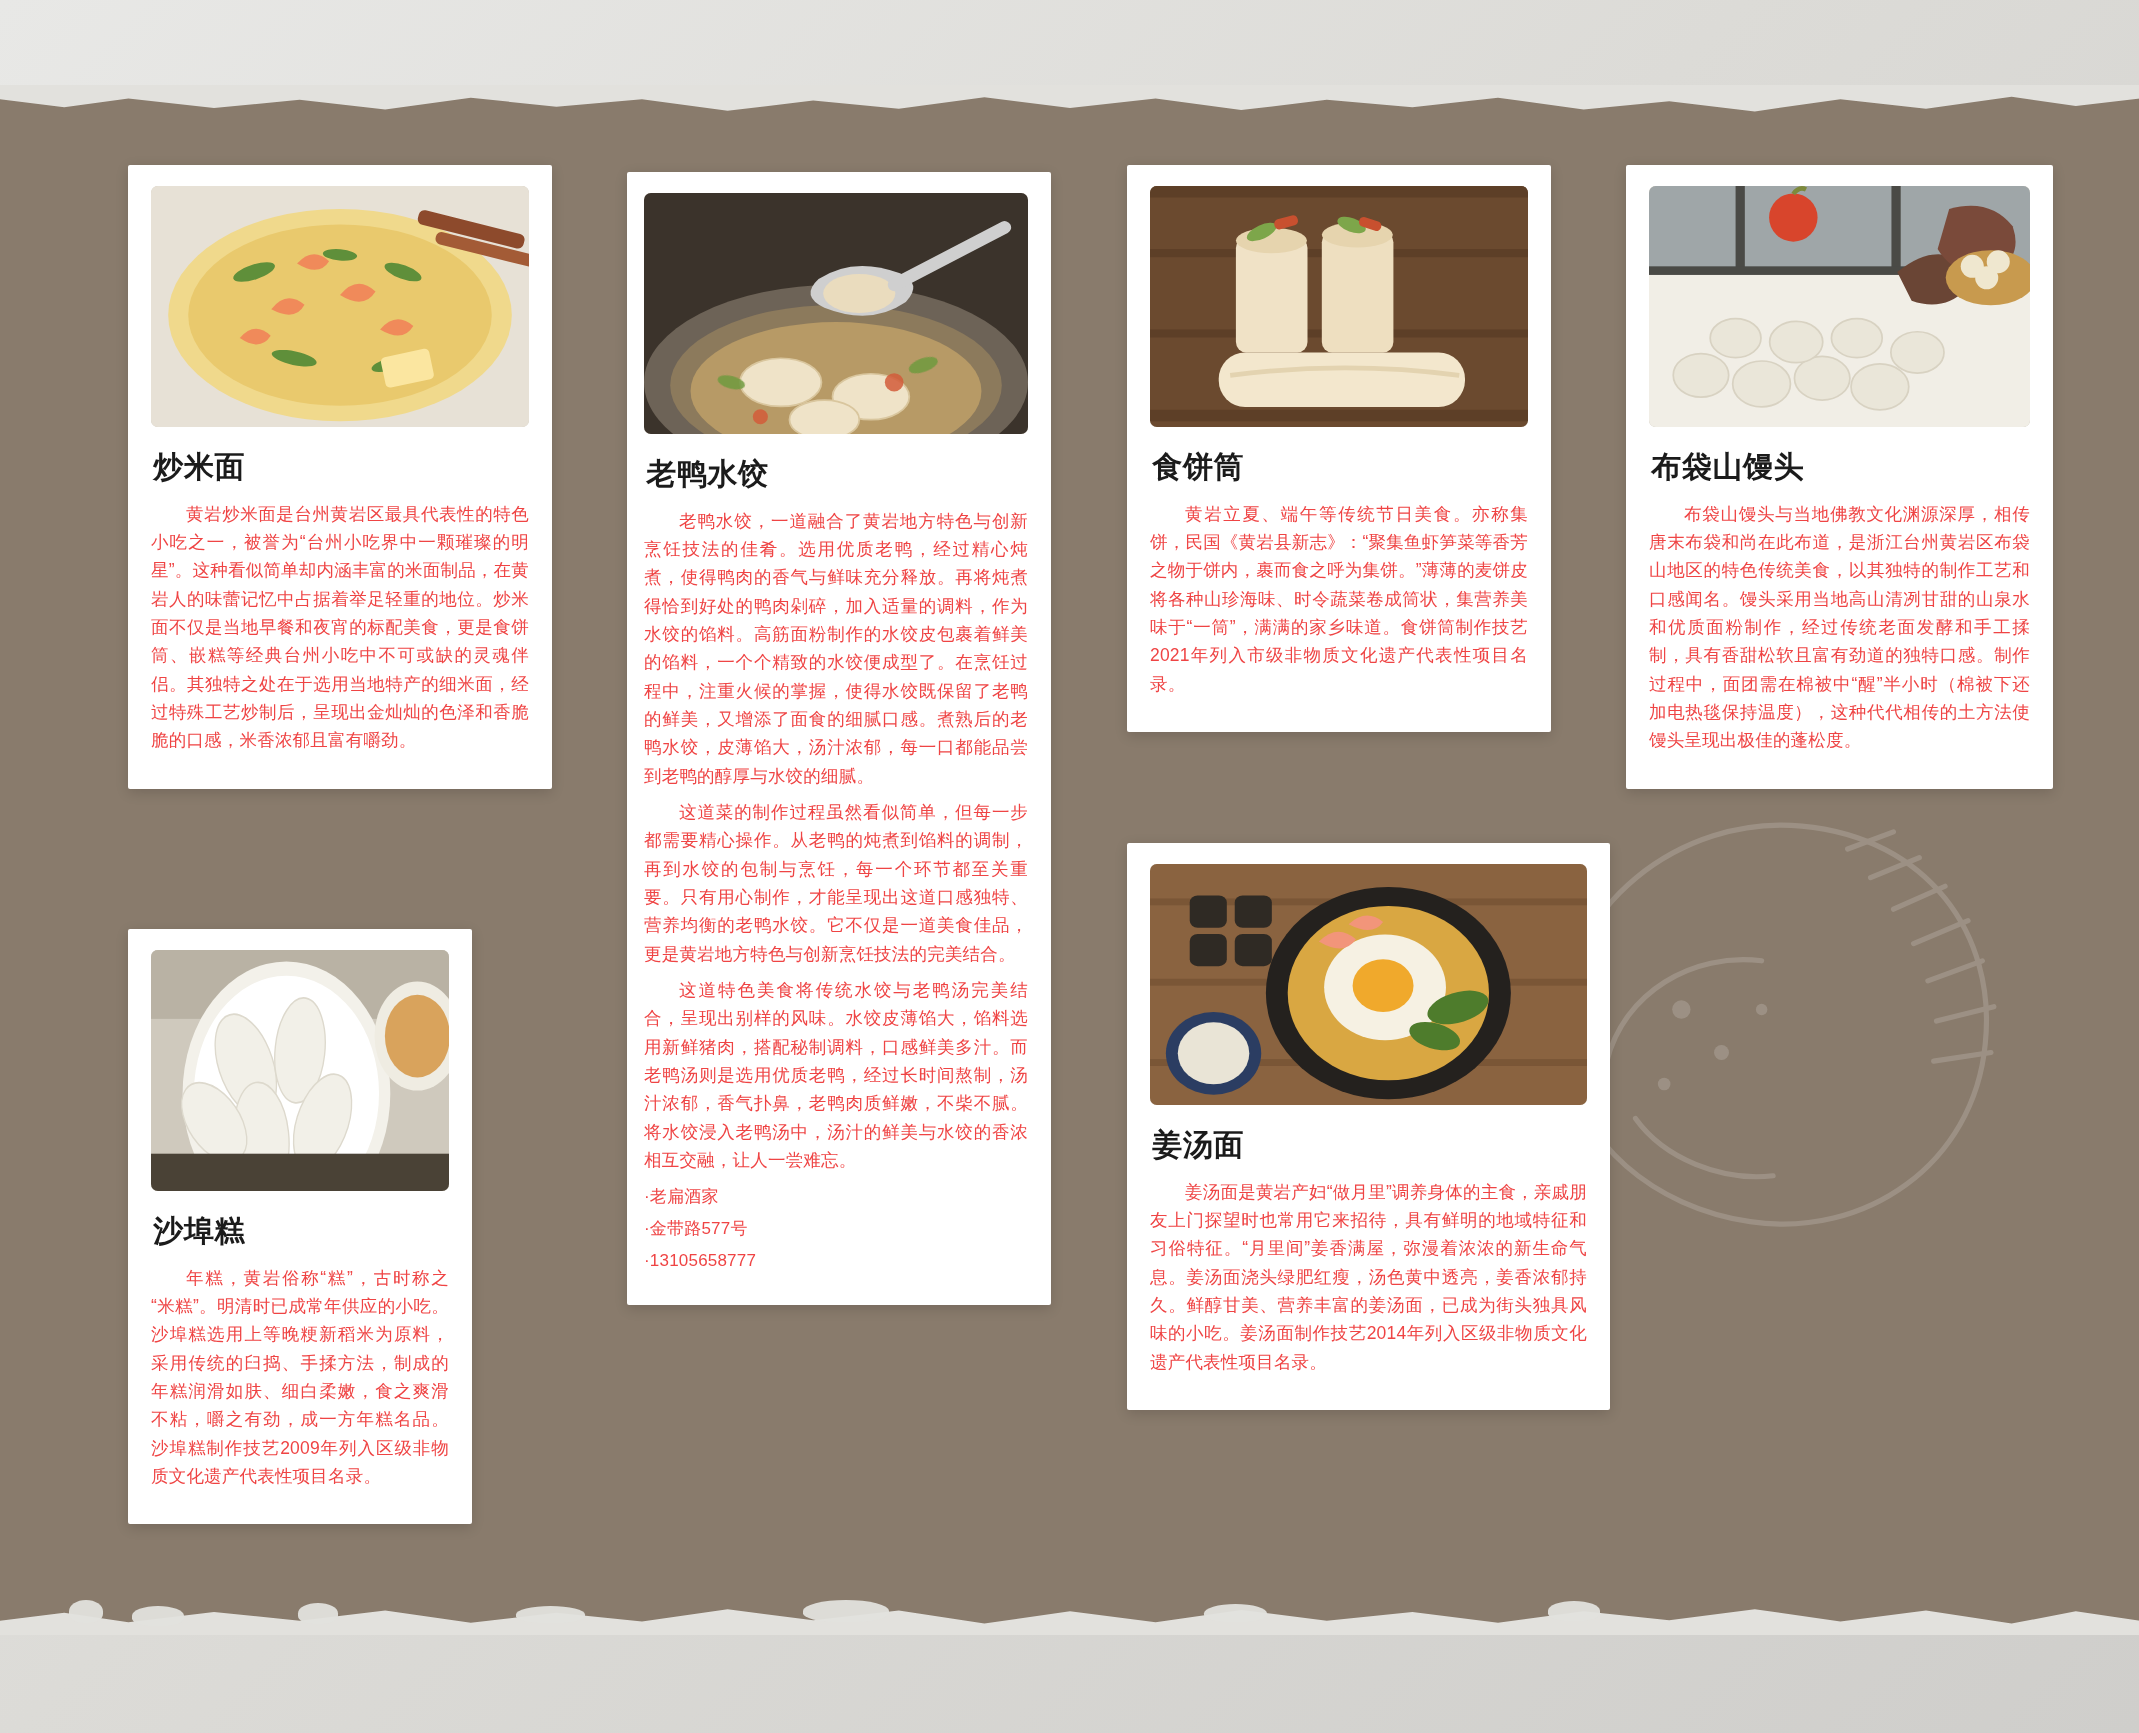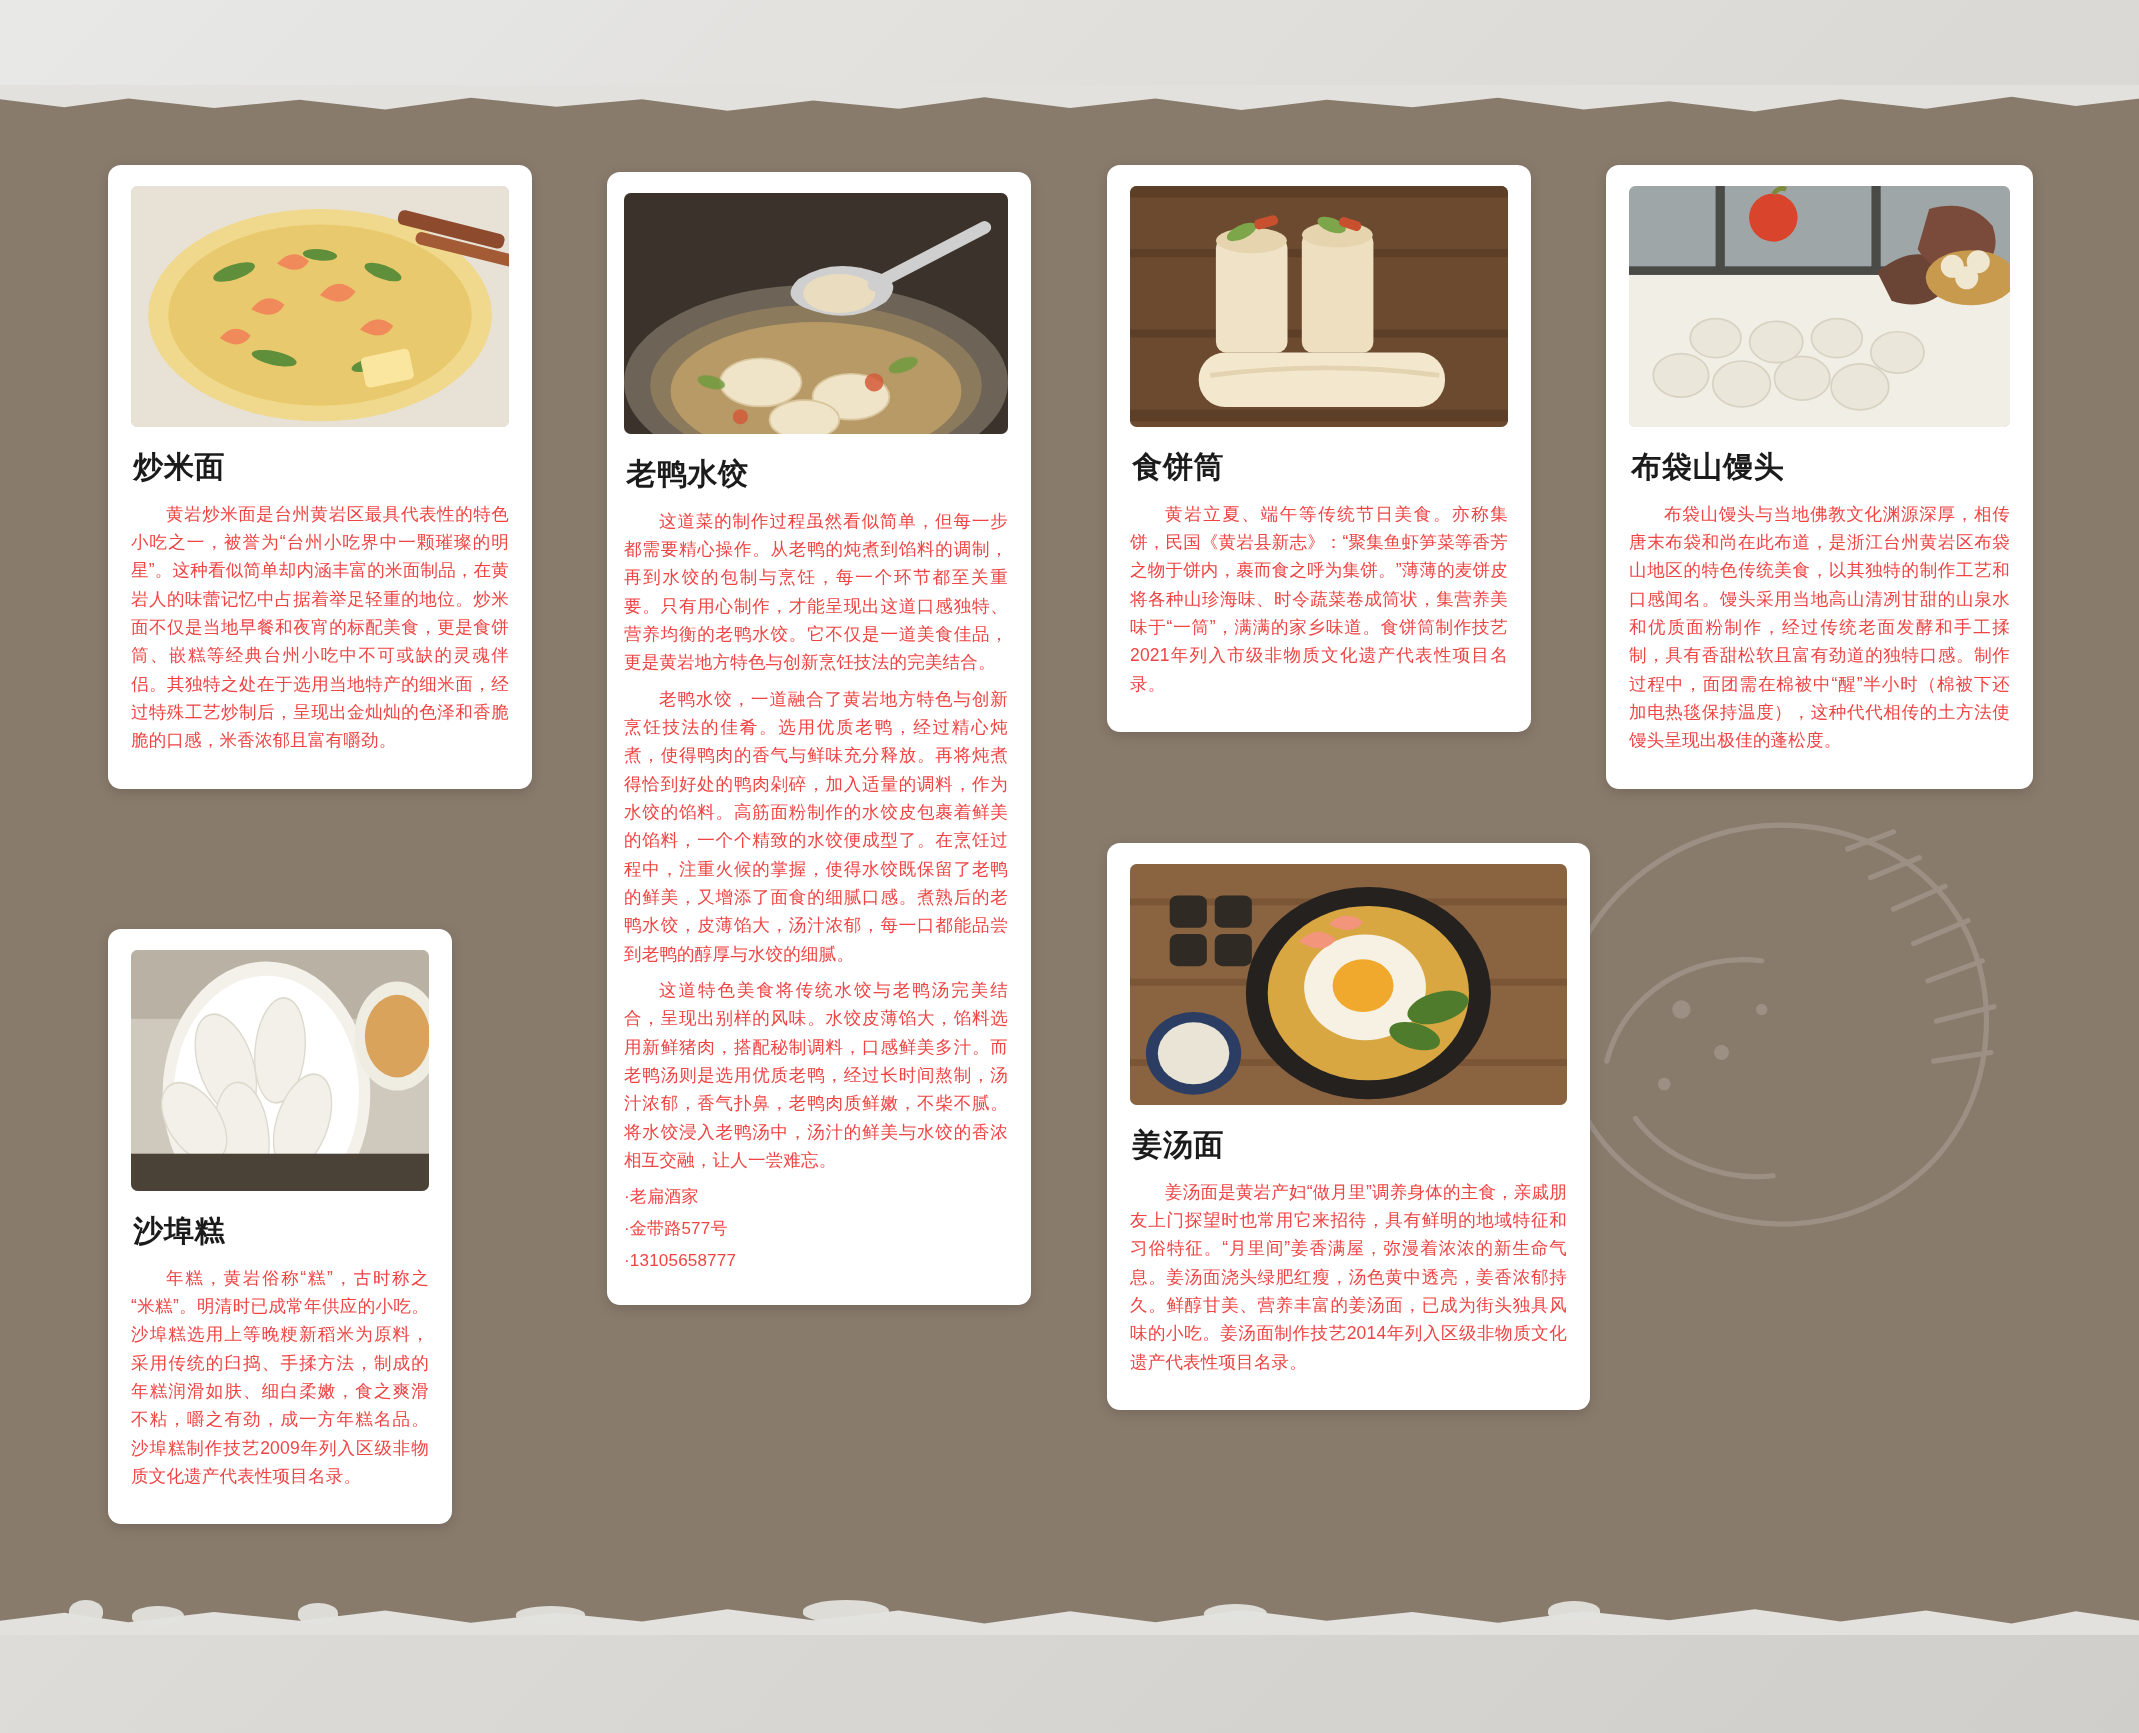--- a/index.html
+++ b/index.html
@@ -78,24 +78,25 @@
     position: absolute;
     left: 0;
     top: 0;
     width: 2140px;
     height: 1734px;
   }
 
   .card {
     position: absolute;
     background: #ffffff;
-    border-radius: 13px;
+    border-radius: 2px;
     box-shadow: 0 3.4px 12.6px rgba(0,0,0,.14);
     padding: 20.6px 23px 26px 23px;
     box-sizing: border-box;
+    margin-left: 20px;
   }
   .card .photo {
     width: 100%;
     height: 241px;
     border-radius: 6.9px;
     overflow: hidden;
     position: relative;
     background: #cfc6ba;
   }
   .card .photo svg { display: block; width: 100%; height: 100%; }
@@ -234,22 +235,22 @@
             <circle cx="430" cy="330" r="16"></circle>
             <circle cx="200" cy="390" r="13"></circle>
           </g>
           <g fill="#6f9a3f" opacity=".85">
             <ellipse cx="480" cy="300" rx="26" ry="12" transform="rotate(-20 480 300)"></ellipse>
             <ellipse cx="150" cy="330" rx="24" ry="11" transform="rotate(15 150 330)"></ellipse>
           </g>
         </svg>
       </div>
       <h2>老鸭水饺</h2>
+      <p class="indent">老鸭水饺，一道融合了黄岩地方特色与创新烹饪技法的佳肴。选用优质老鸭，经过精心炖煮，使得鸭肉的香气与鲜味充分释放。再将炖煮得恰到好处的鸭肉剁碎，加入适量的调料，作为水饺的馅料。高筋面粉制作的水饺皮包裹着鲜美的馅料，一个个精致的水饺便成型了。在烹饪过程中，注重火候的掌握，使得水饺既保留了老鸭的鲜美，又增添了面食的细腻口感。煮熟后的老鸭水饺，皮薄馅大，汤汁浓郁，每一口都能品尝到老鸭的醇厚与水饺的细腻。</p>
       <p class="indent">这道菜的制作过程虽然看似简单，但每一步都需要精心操作。从老鸭的炖煮到馅料的调制，再到水饺的包制与烹饪，每一个环节都至关重要。只有用心制作，才能呈现出这道口感独特、营养均衡的老鸭水饺。它不仅是一道美食佳品，更是黄岩地方特色与创新烹饪技法的完美结合。</p>
-      <p class="indent">老鸭水饺，一道融合了黄岩地方特色与创新烹饪技法的佳肴。选用优质老鸭，经过精心炖煮，使得鸭肉的香气与鲜味充分释放。再将炖煮得恰到好处的鸭肉剁碎，加入适量的调料，作为水饺的馅料。高筋面粉制作的水饺皮包裹着鲜美的馅料，一个个精致的水饺便成型了。在烹饪过程中，注重火候的掌握，使得水饺既保留了老鸭的鲜美，又增添了面食的细腻口感。煮熟后的老鸭水饺，皮薄馅大，汤汁浓郁，每一口都能品尝到老鸭的醇厚与水饺的细腻。</p>
       <p class="indent">这道特色美食将传统水饺与老鸭汤完美结合，呈现出别样的风味。水饺皮薄馅大，馅料选用新鲜猪肉，搭配秘制调料，口感鲜美多汁。而老鸭汤则是选用优质老鸭，经过长时间熬制，汤汁浓郁，香气扑鼻，老鸭肉质鲜嫩，不柴不腻。将水饺浸入老鸭汤中，汤汁的鲜美与水饺的香浓相互交融，让人一尝难忘。</p>
       <p class="contact">·老扁酒家</p>
       <p class="contact">·金带路577号</p>
       <p class="contact">·13105658777</p>
     </div>
 
     <div class="card" id="card-shibingtong">
       <div class="photo">
         <svg viewBox="0 0 660 420" preserveAspectRatio="none">
           <rect width="660" height="420" fill="#6b4a2f"></rect>

